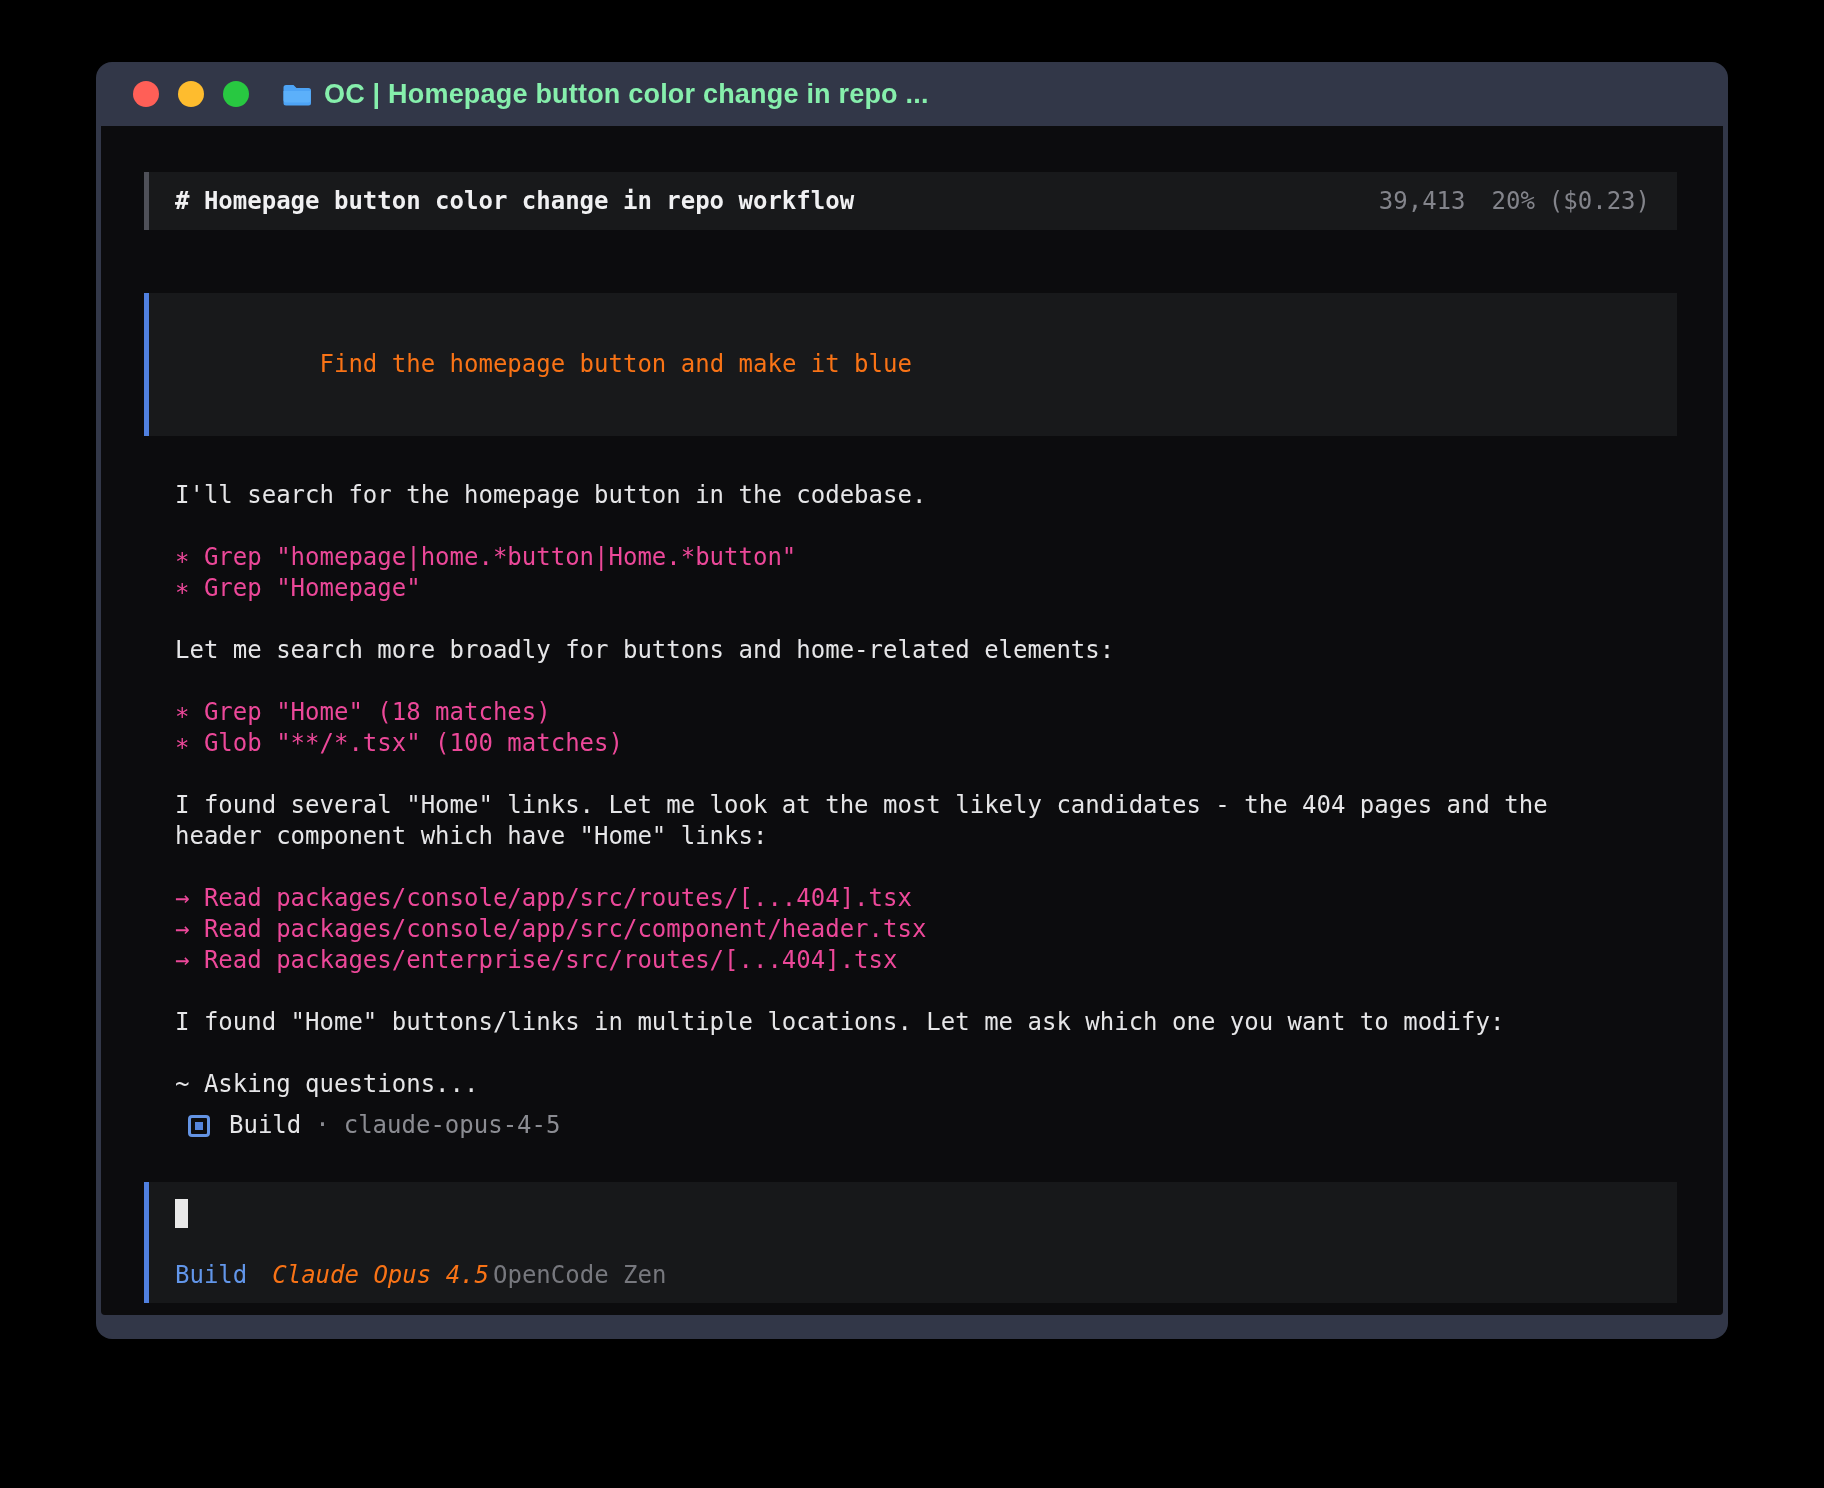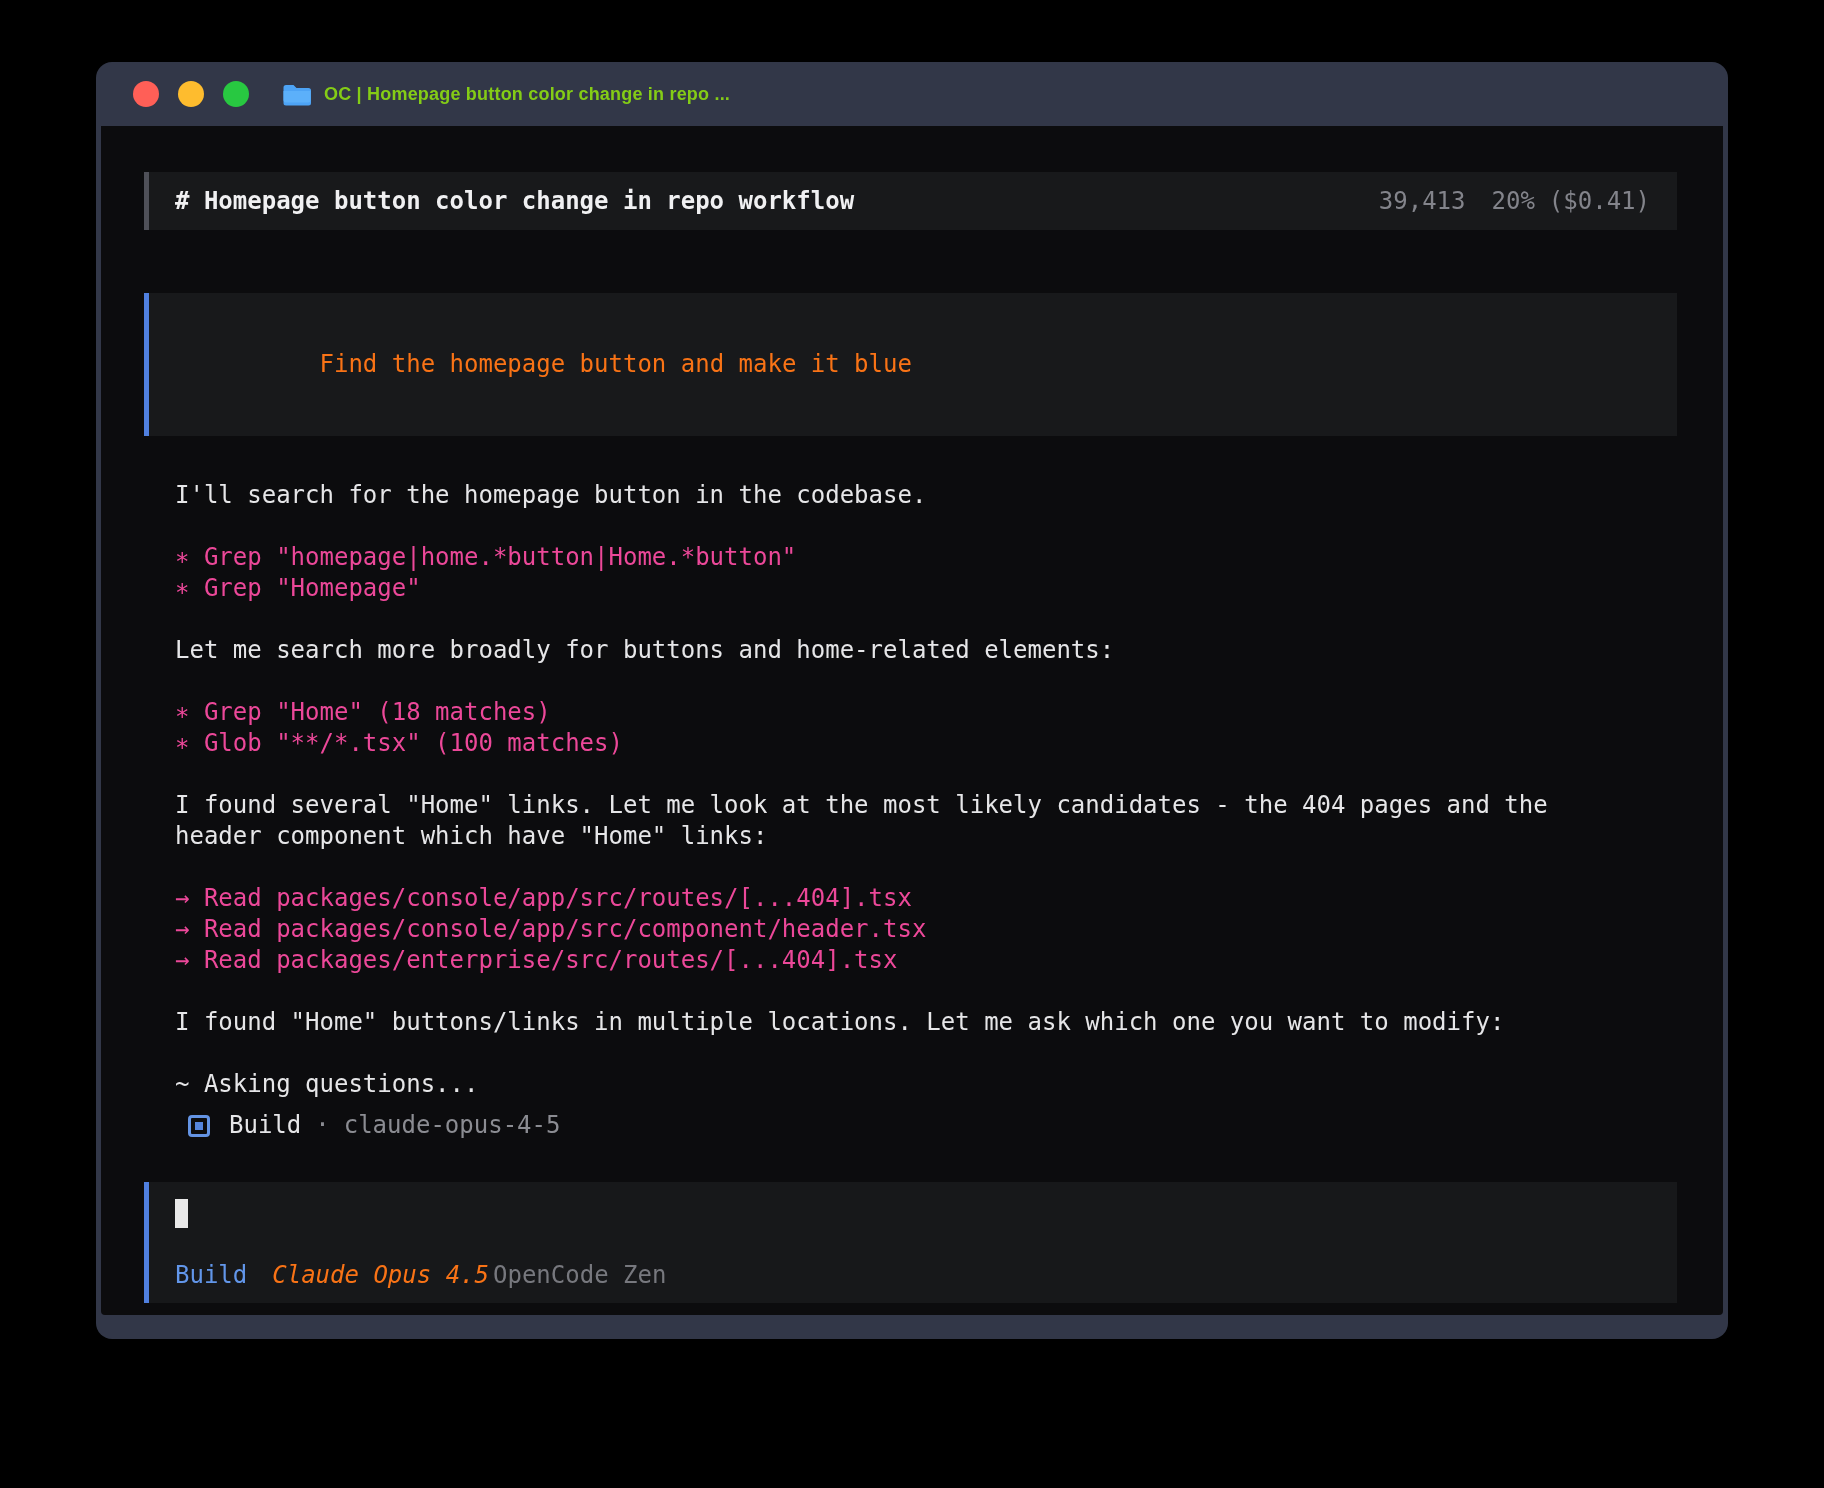--- a/index.html
+++ b/index.html
@@ -12,21 +12,21 @@
             background:#323748; border-radius:16px; display:flex; flex-direction:column;
             padding:0 5px 24px 5px; }
   .titlebar { height:64px; flex:0 0 64px; display:flex; align-items:center; }
   .traffic-lights { display:flex; gap:19px; margin-left:32px; }
   .light { width:26px; height:26px; border-radius:50%; display:inline-block; }
   .light.red    { background:#ff5f57; }
   .light.yellow { background:#febc2e; }
   .light.green  { background:#28c841; }
   .folder-icon { margin-left:33px; display:inline-flex; }
   .window-title { margin-left:12px; font-family:"Liberation Sans", sans-serif;
-                  font-weight:bold; font-size:18px; color:#84cc16; letter-spacing:0.2px;
+                  font-weight:bold; font-size:27px; color:#86efac; letter-spacing:0.2px;
                   white-space:nowrap; overflow:hidden; }
 
   
   .terminal { flex:1; background:#0c0c0e; border-radius:0 0 4px 4px; overflow:hidden; }
   .content  { padding:46px 46px 0 43px; font-size:24px; line-height:31px; color:#e6e6e8; }
 
   
   .session-header { display:flex; justify-content:space-between; align-items:center;
                     background:#18191b; border-left:5px solid #4f5058; height:58px;
                     padding:0 27px 0 26px; }
@@ -88,21 +88,21 @@
     </div>
 
     <div class="terminal">
       <div class="content">
 
         <div class="session-header">
           <span class="session-title"># Homepage button color change in repo workflow</span>
           <span class="session-stats">
             <span class="tokens">39,413</span>
             <span class="pct">20%</span>
-            <span class="cost">($0.41)</span>
+            <span class="cost">($0.23)</span>
           </span>
         </div>
 
         <div class="user-msg">
           <span>Find the homepage button and make it blue</span>
         </div>
 
         <div class="conversation" id="conversation">
             <div class="para text">
               <div class="line">I'll search for the homepage button in the codebase.</div>

